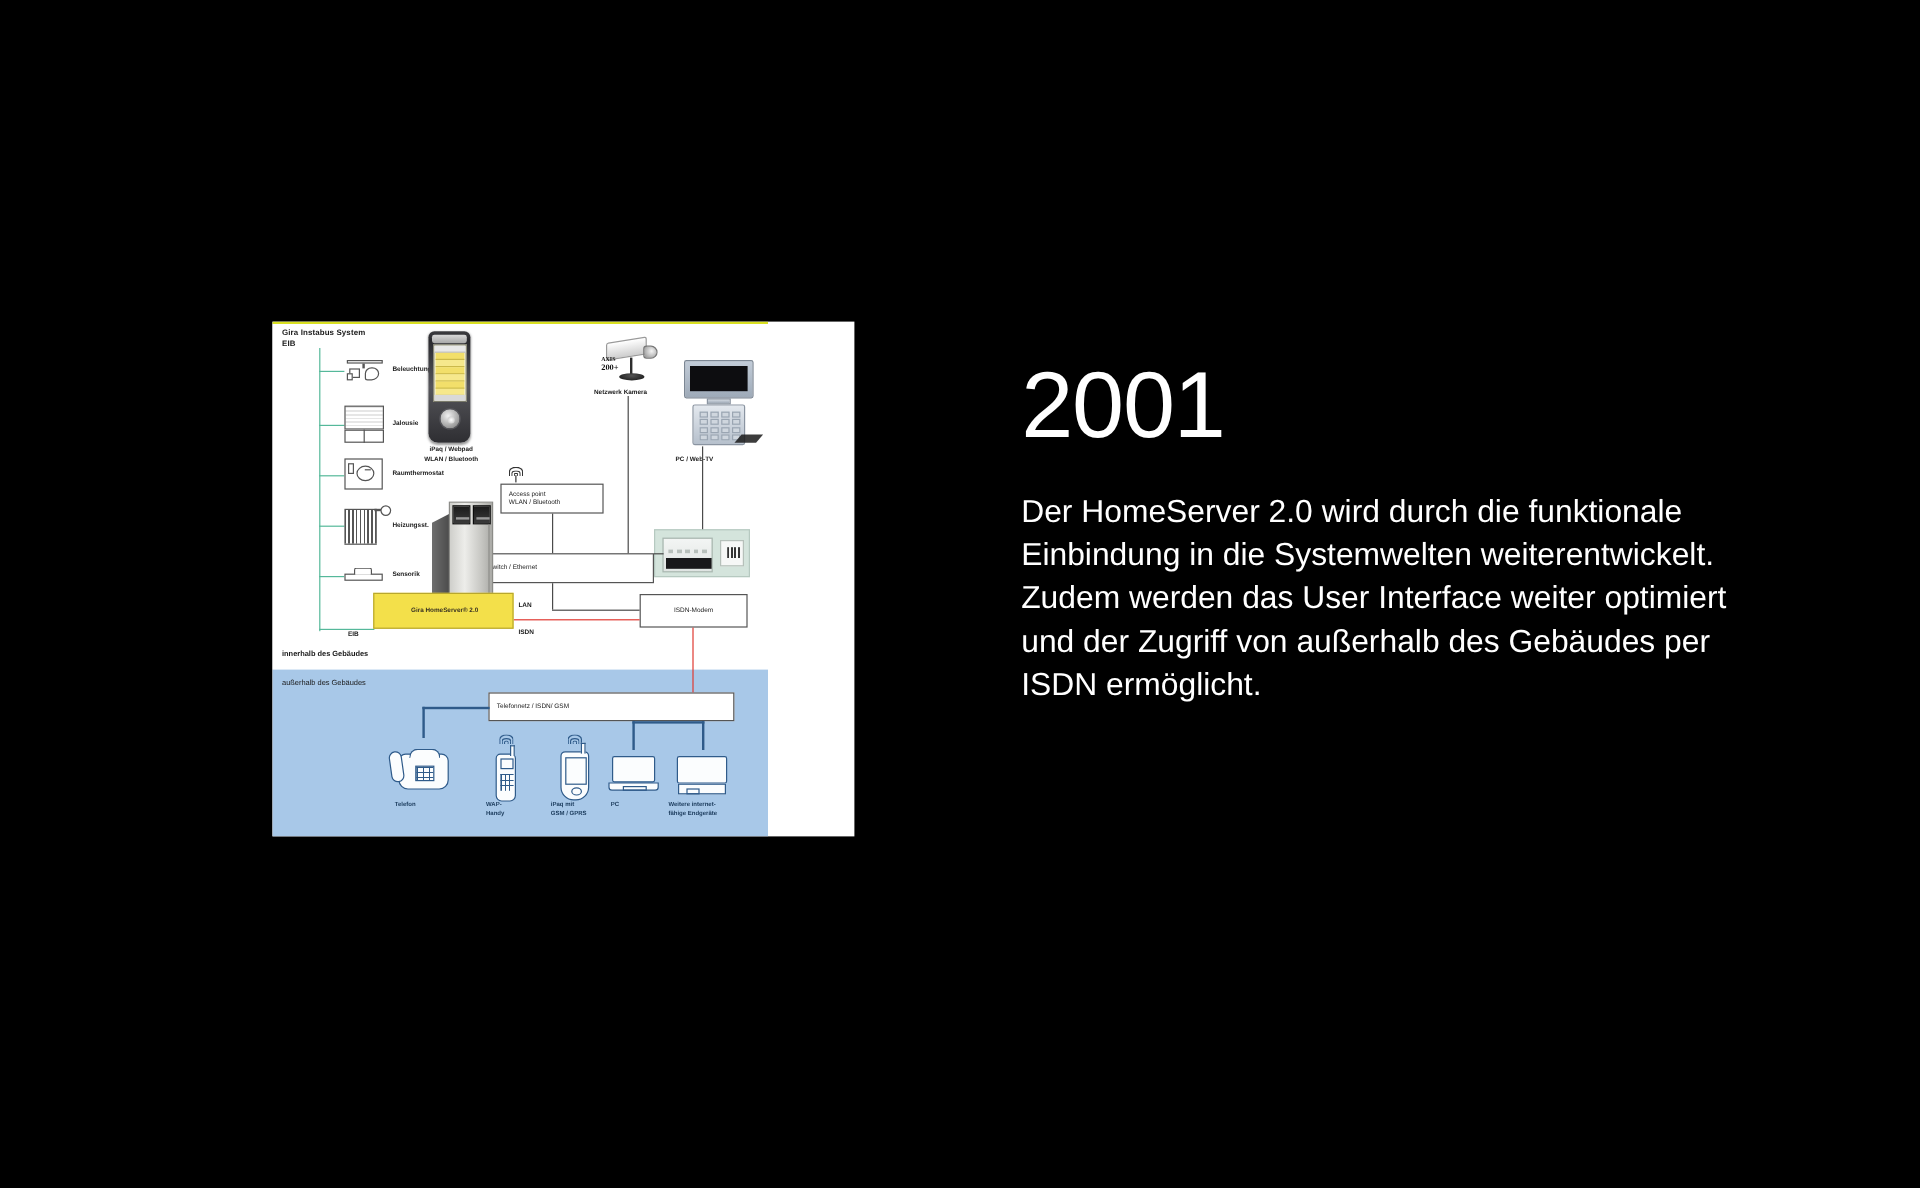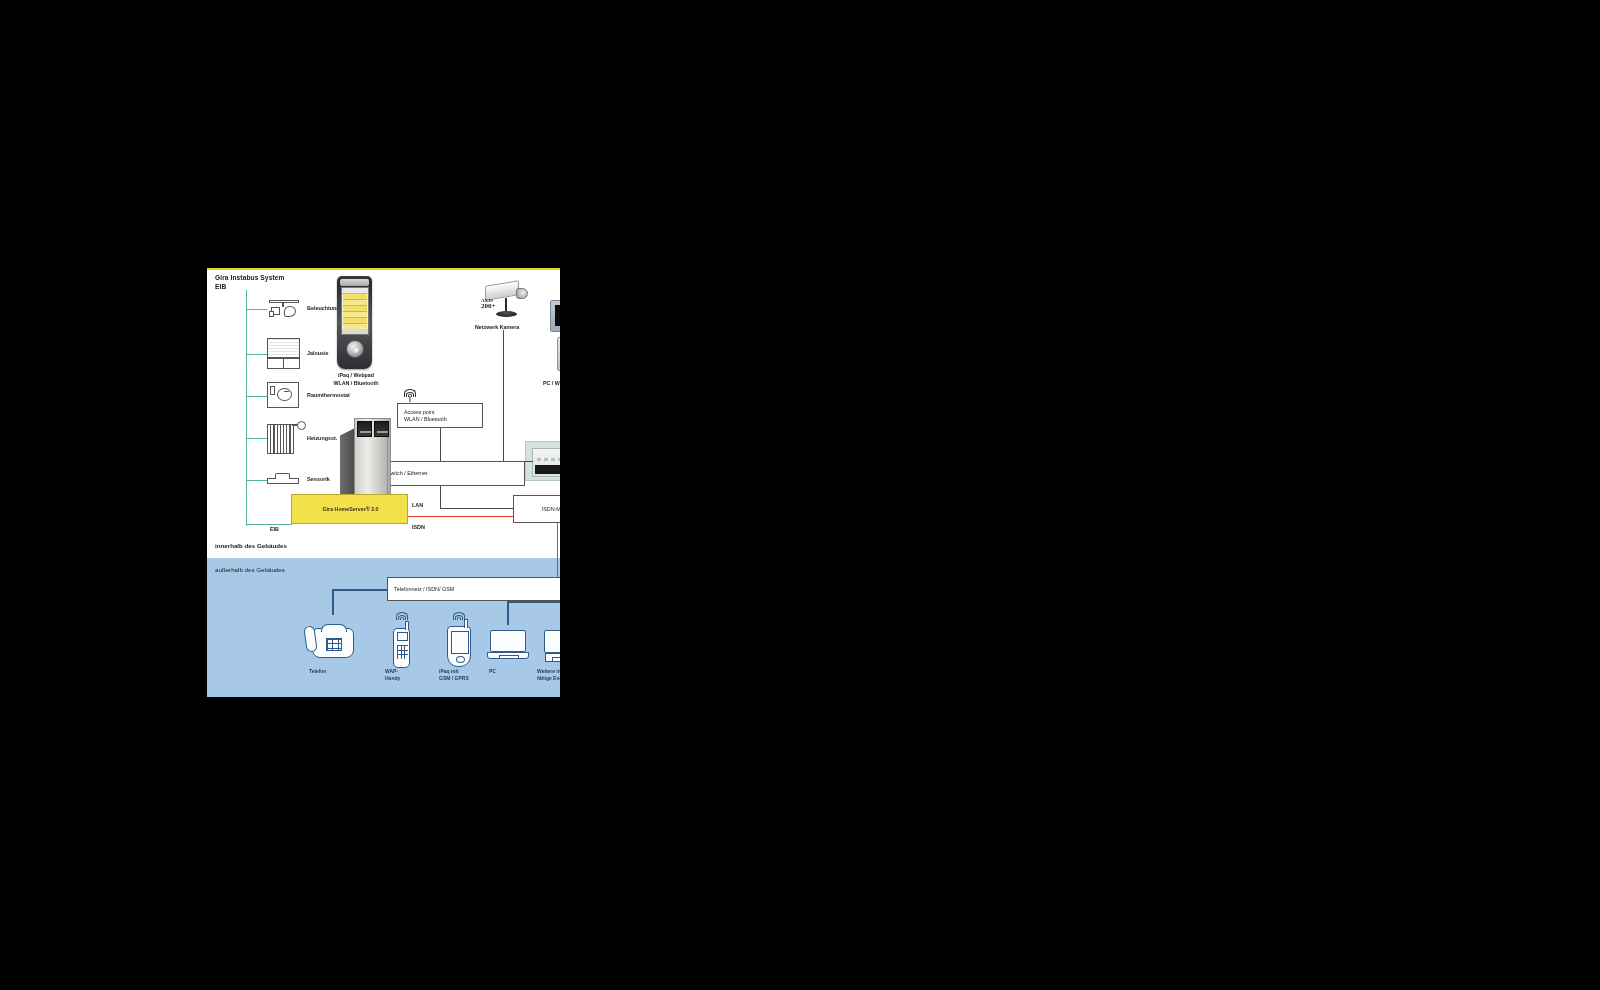--- a/index.html
+++ b/index.html
@@ -36,22 +36,22 @@
     line-height: 1.36;
     color: #ffffff;
     font-weight: 400;
     margin: 0;
     width: 590px;
   }
 
   
   #diagram {
     position: absolute;
-    left: 207px; top: 268px;
-    width: 353px; height: 429px;
+    left: 227px; top: 268px;
+    width: 485px; height: 429px;
     background: #ffffff;
     overflow: hidden;
   }
   #top-rule {
     position: absolute; left: 0; top: 0;
     width: 413px; height: 2px;
     background: #d9e021;
   }
   .inner-zone {
     position: absolute; left: 0; top: 2px;
@@ -544,14 +544,18 @@
 
     <div class="odesktop" style="left:337px; top:362px;">
       <div class="mon"></div>
         <div class="box"></div>
     </div>
     <div class="lbl cap" style="left:330px; top:400px; color:#1b3b5c;">Weitere internet-</div>
     <div class="lbl cap" style="left:330px; top:407px; color:#1b3b5c;">fähige Endgeräte</div>
 
   </div>
 
+  <div id="text-panel">
+    <h1 id="year-heading">2001</h1>
+    <p id="body-copy">Der HomeServer 2.0 wird durch die funktionale Einbindung in die Systemwelten weiterentwickelt. Zudem werden das User Interface weiter optimiert und der Zugriff von außerhalb des Gebäudes per ISDN ermöglicht.</p>
+  </div>
 
 </div>
 
 </body></html>

